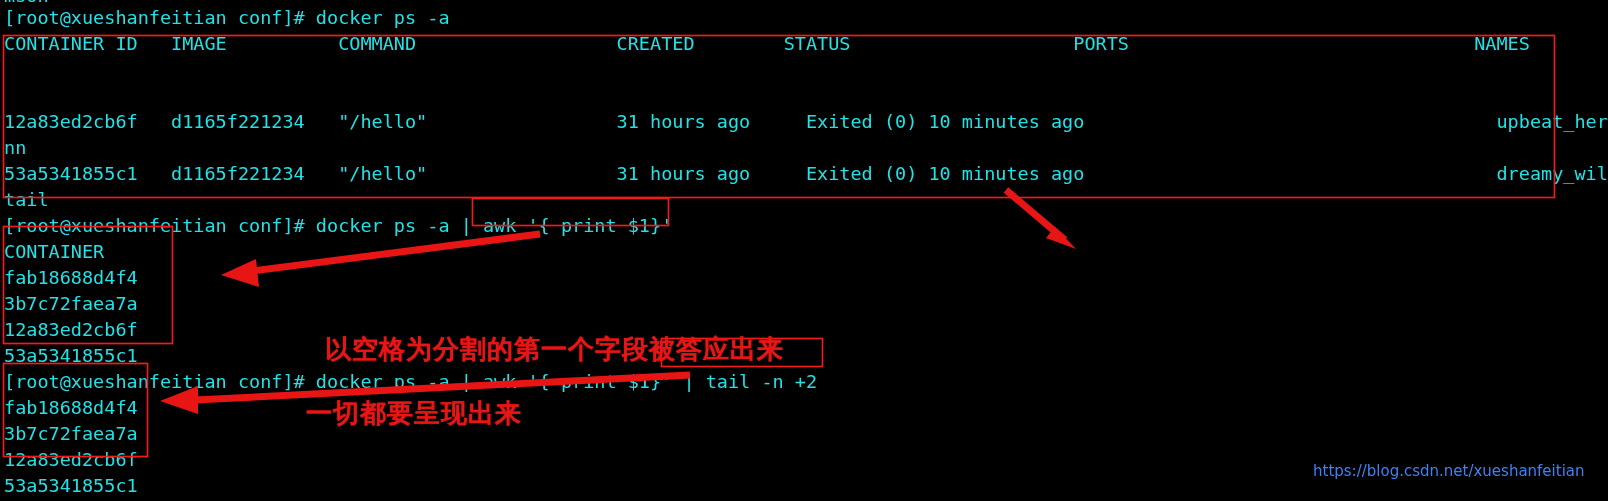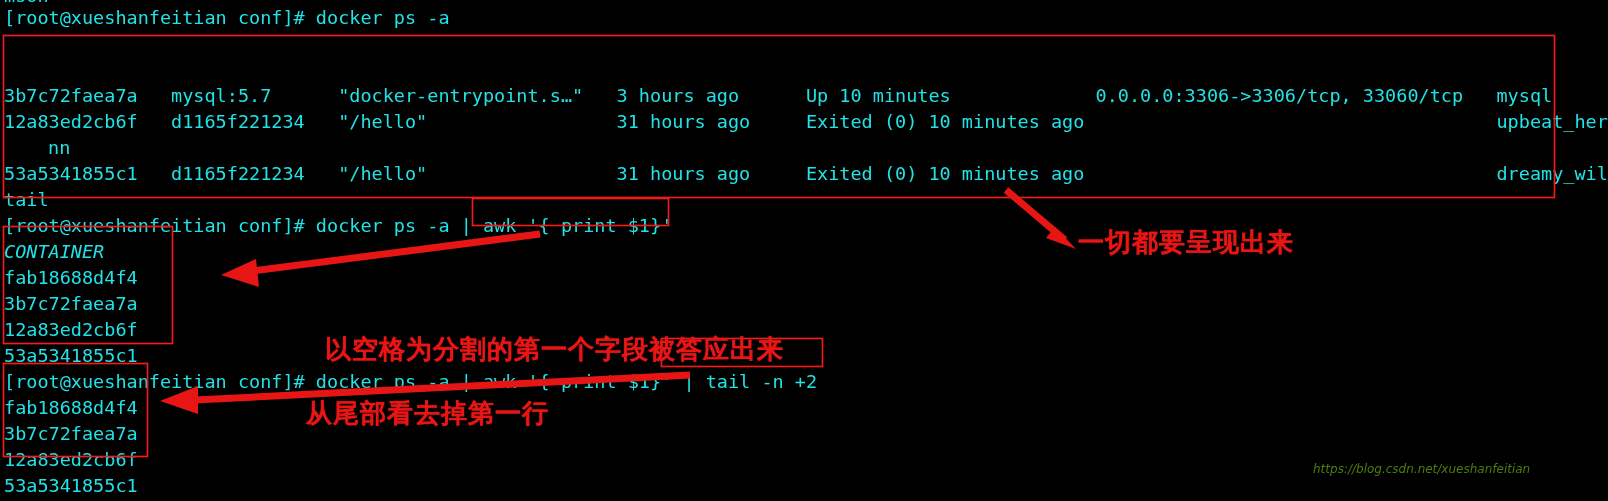--- a/index.html
+++ b/index.html
@@ -63,42 +63,41 @@
     font-family: "DejaVu Sans", "Liberation Sans", sans-serif;
     font-weight: bold;
     font-size: 26px;
     letter-spacing: 1px;
     white-space: nowrap;
     text-shadow: 0 0 1px #e81515;
   }
 
   .watermark {
     position: absolute;
-    color: #4d7c0f;
+    color: #3b82f6;
     font-family: "DejaVu Sans", "Liberation Sans", sans-serif;
-    font-size: 12px;
+    font-size: 15px;
     white-space: nowrap;
-    font-style: italic;
   }
 </style>
 </head>
 <body>
 
 <div id="screen">
 
   <div id="terminal">
     <div class="tline partial" style="position:absolute;left:4px;top:-17px;">mson</div>
     <div class="tline" style="position:absolute;left:4px;top:5px;">[root@xueshanfeitian conf]# docker ps -a</div>
-    <div class="tline" style="position:absolute;left:4px;top:83px;">3b7c72faea7a   mysql:5.7      "docker-entrypoint.s…"   3 hours ago      Up 10 minutes             0.0.0.0:3306-&gt;3306/tcp, 33060/tcp   mysql</div>
+    <div class="tline" style="position:absolute;left:4px;top:31px;">CONTAINER ID   IMAGE          COMMAND                  CREATED        STATUS                    PORTS                               NAMES</div>
     <div class="tline" style="position:absolute;left:4px;top:109px;">12a83ed2cb6f   d1165f221234   "/hello"                 31 hours ago     Exited (0) 10 minutes ago                                     upbeat_her</div>
-    <div class="tline" style="position:absolute;left:4px;top:135px;margin-left:44px;">nn</div>
+    <div class="tline" style="position:absolute;left:4px;top:135px;">nn</div>
     <div class="tline" style="position:absolute;left:4px;top:161px;">53a5341855c1   d1165f221234   "/hello"                 31 hours ago     Exited (0) 10 minutes ago                                     dreamy_wil</div>
     <div class="tline" style="position:absolute;left:4px;top:187px;">tail</div>
     <div class="tline" style="position:absolute;left:4px;top:213px;">[root@xueshanfeitian conf]# docker ps -a | awk '{ print $1}'</div>
-    <div class="tline" style="position:absolute;left:4px;top:239px;font-style:italic;">CONTAINER</div>
+    <div class="tline" style="position:absolute;left:4px;top:239px;">CONTAINER</div>
     <div class="tline" style="position:absolute;left:4px;top:265px;">fab18688d4f4</div>
     <div class="tline" style="position:absolute;left:4px;top:291px;">3b7c72faea7a</div>
     <div class="tline" style="position:absolute;left:4px;top:317px;">12a83ed2cb6f</div>
     <div class="tline" style="position:absolute;left:4px;top:343px;">53a5341855c1</div>
     <div class="tline" style="position:absolute;left:4px;top:369px;">[root@xueshanfeitian conf]# docker ps -a | awk '{ print $1}' | tail -n +2</div>
     <div class="tline" style="position:absolute;left:4px;top:395px;">fab18688d4f4</div>
     <div class="tline" style="position:absolute;left:4px;top:421px;">3b7c72faea7a</div>
     <div class="tline" style="position:absolute;left:4px;top:447px;">12a83ed2cb6f</div>
     <div class="tline" style="position:absolute;left:4px;top:473px;">53a5341855c1</div>
     <div class="tline" style="position:absolute;left:4px;top:499px;"></div>
@@ -125,21 +124,20 @@
       <path d="M 540 234 L 245 272" stroke="#e81515" stroke-width="7" stroke-linecap="butt" fill="none"></path>
       <path d="M 221 275 L 256 259 L 259 287 Z" fill="#e81515"></path>
     </g>
 
     <g>
       <path d="M 690 375 L 195 400" stroke="#e81515" stroke-width="7" stroke-linecap="butt" fill="none"></path>
       <path d="M 160 401 L 198 386 L 198 414 Z" fill="#e81515"></path>
     </g>
   </svg>
 
-  <div class="cn-note" style="left:1078px; top:225px;">一切都要呈现出来</div>
 
   <div class="cn-note" style="left:325px; top:296px;margin-top:36px;">以空格为分割的第一个字段被答应出来</div>
 
-  <div class="cn-note" style="left:306px; top:396px;">从尾部看去掉第一行</div>
+  <div class="cn-note" style="left:306px; top:396px;">一切都要呈现出来</div>
 
   <div class="watermark" style="left:1313px; top:462px;">https://blog.csdn.net/xueshanfeitian</div>
 
 </div>
 
 </body></html>

